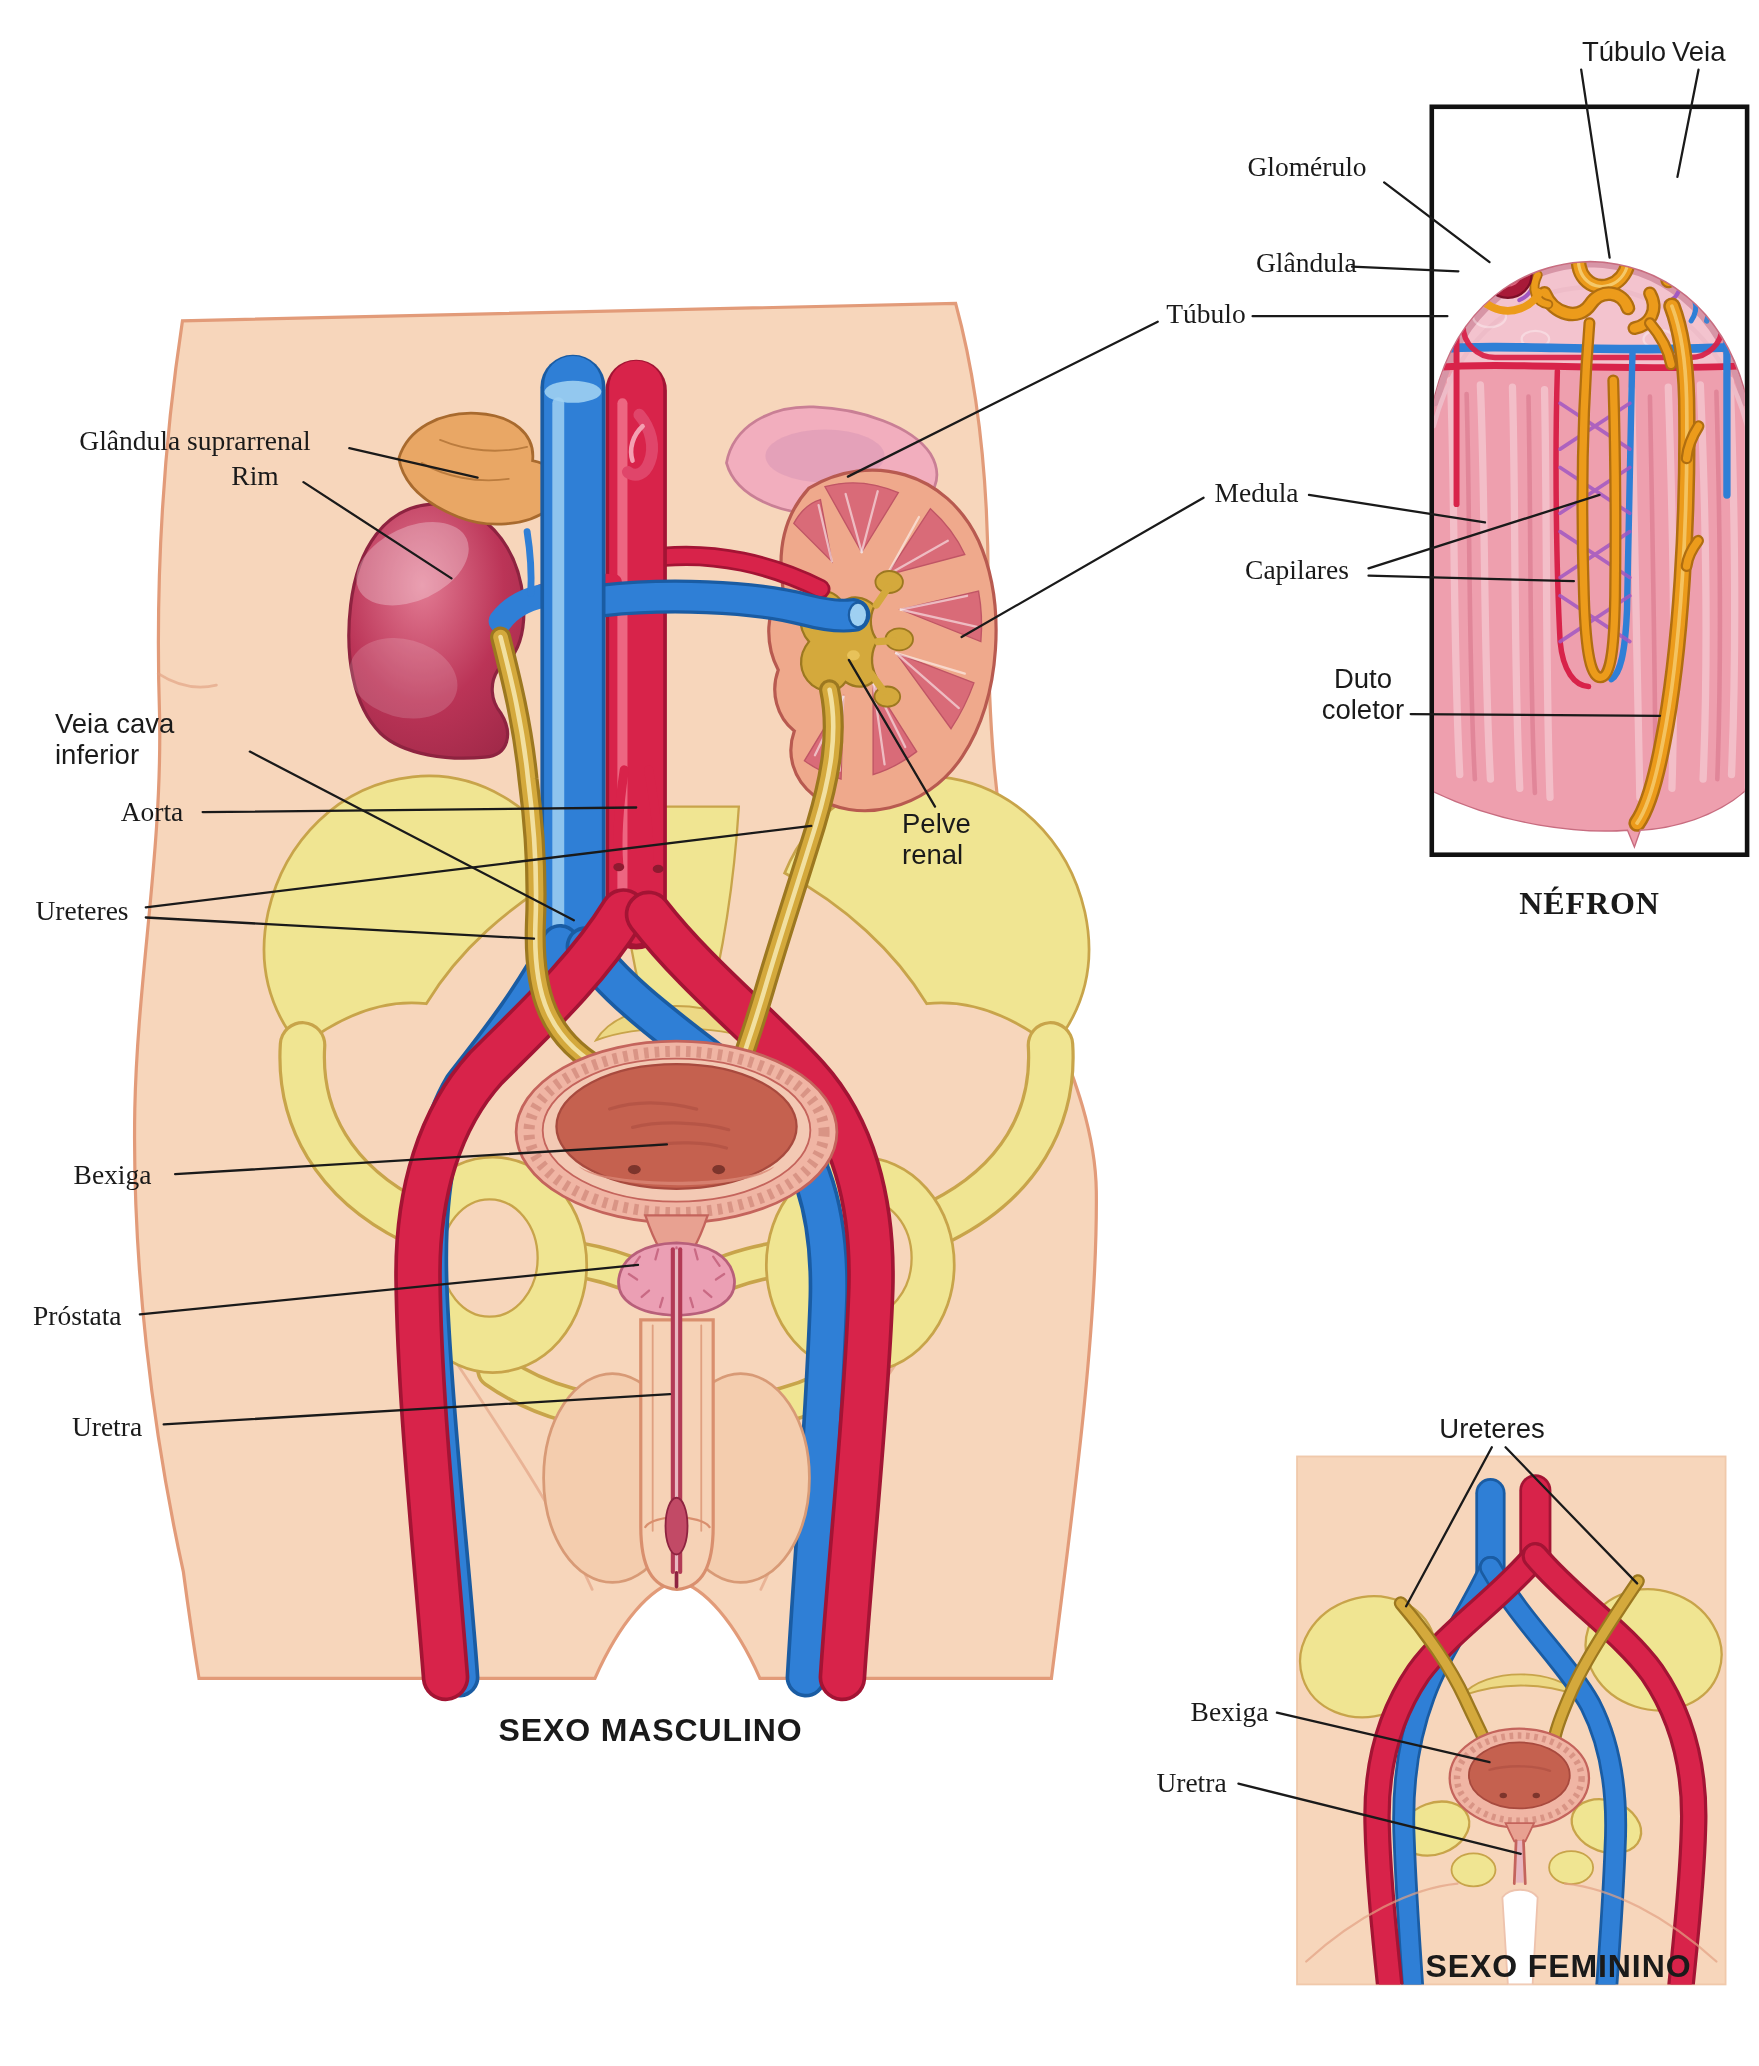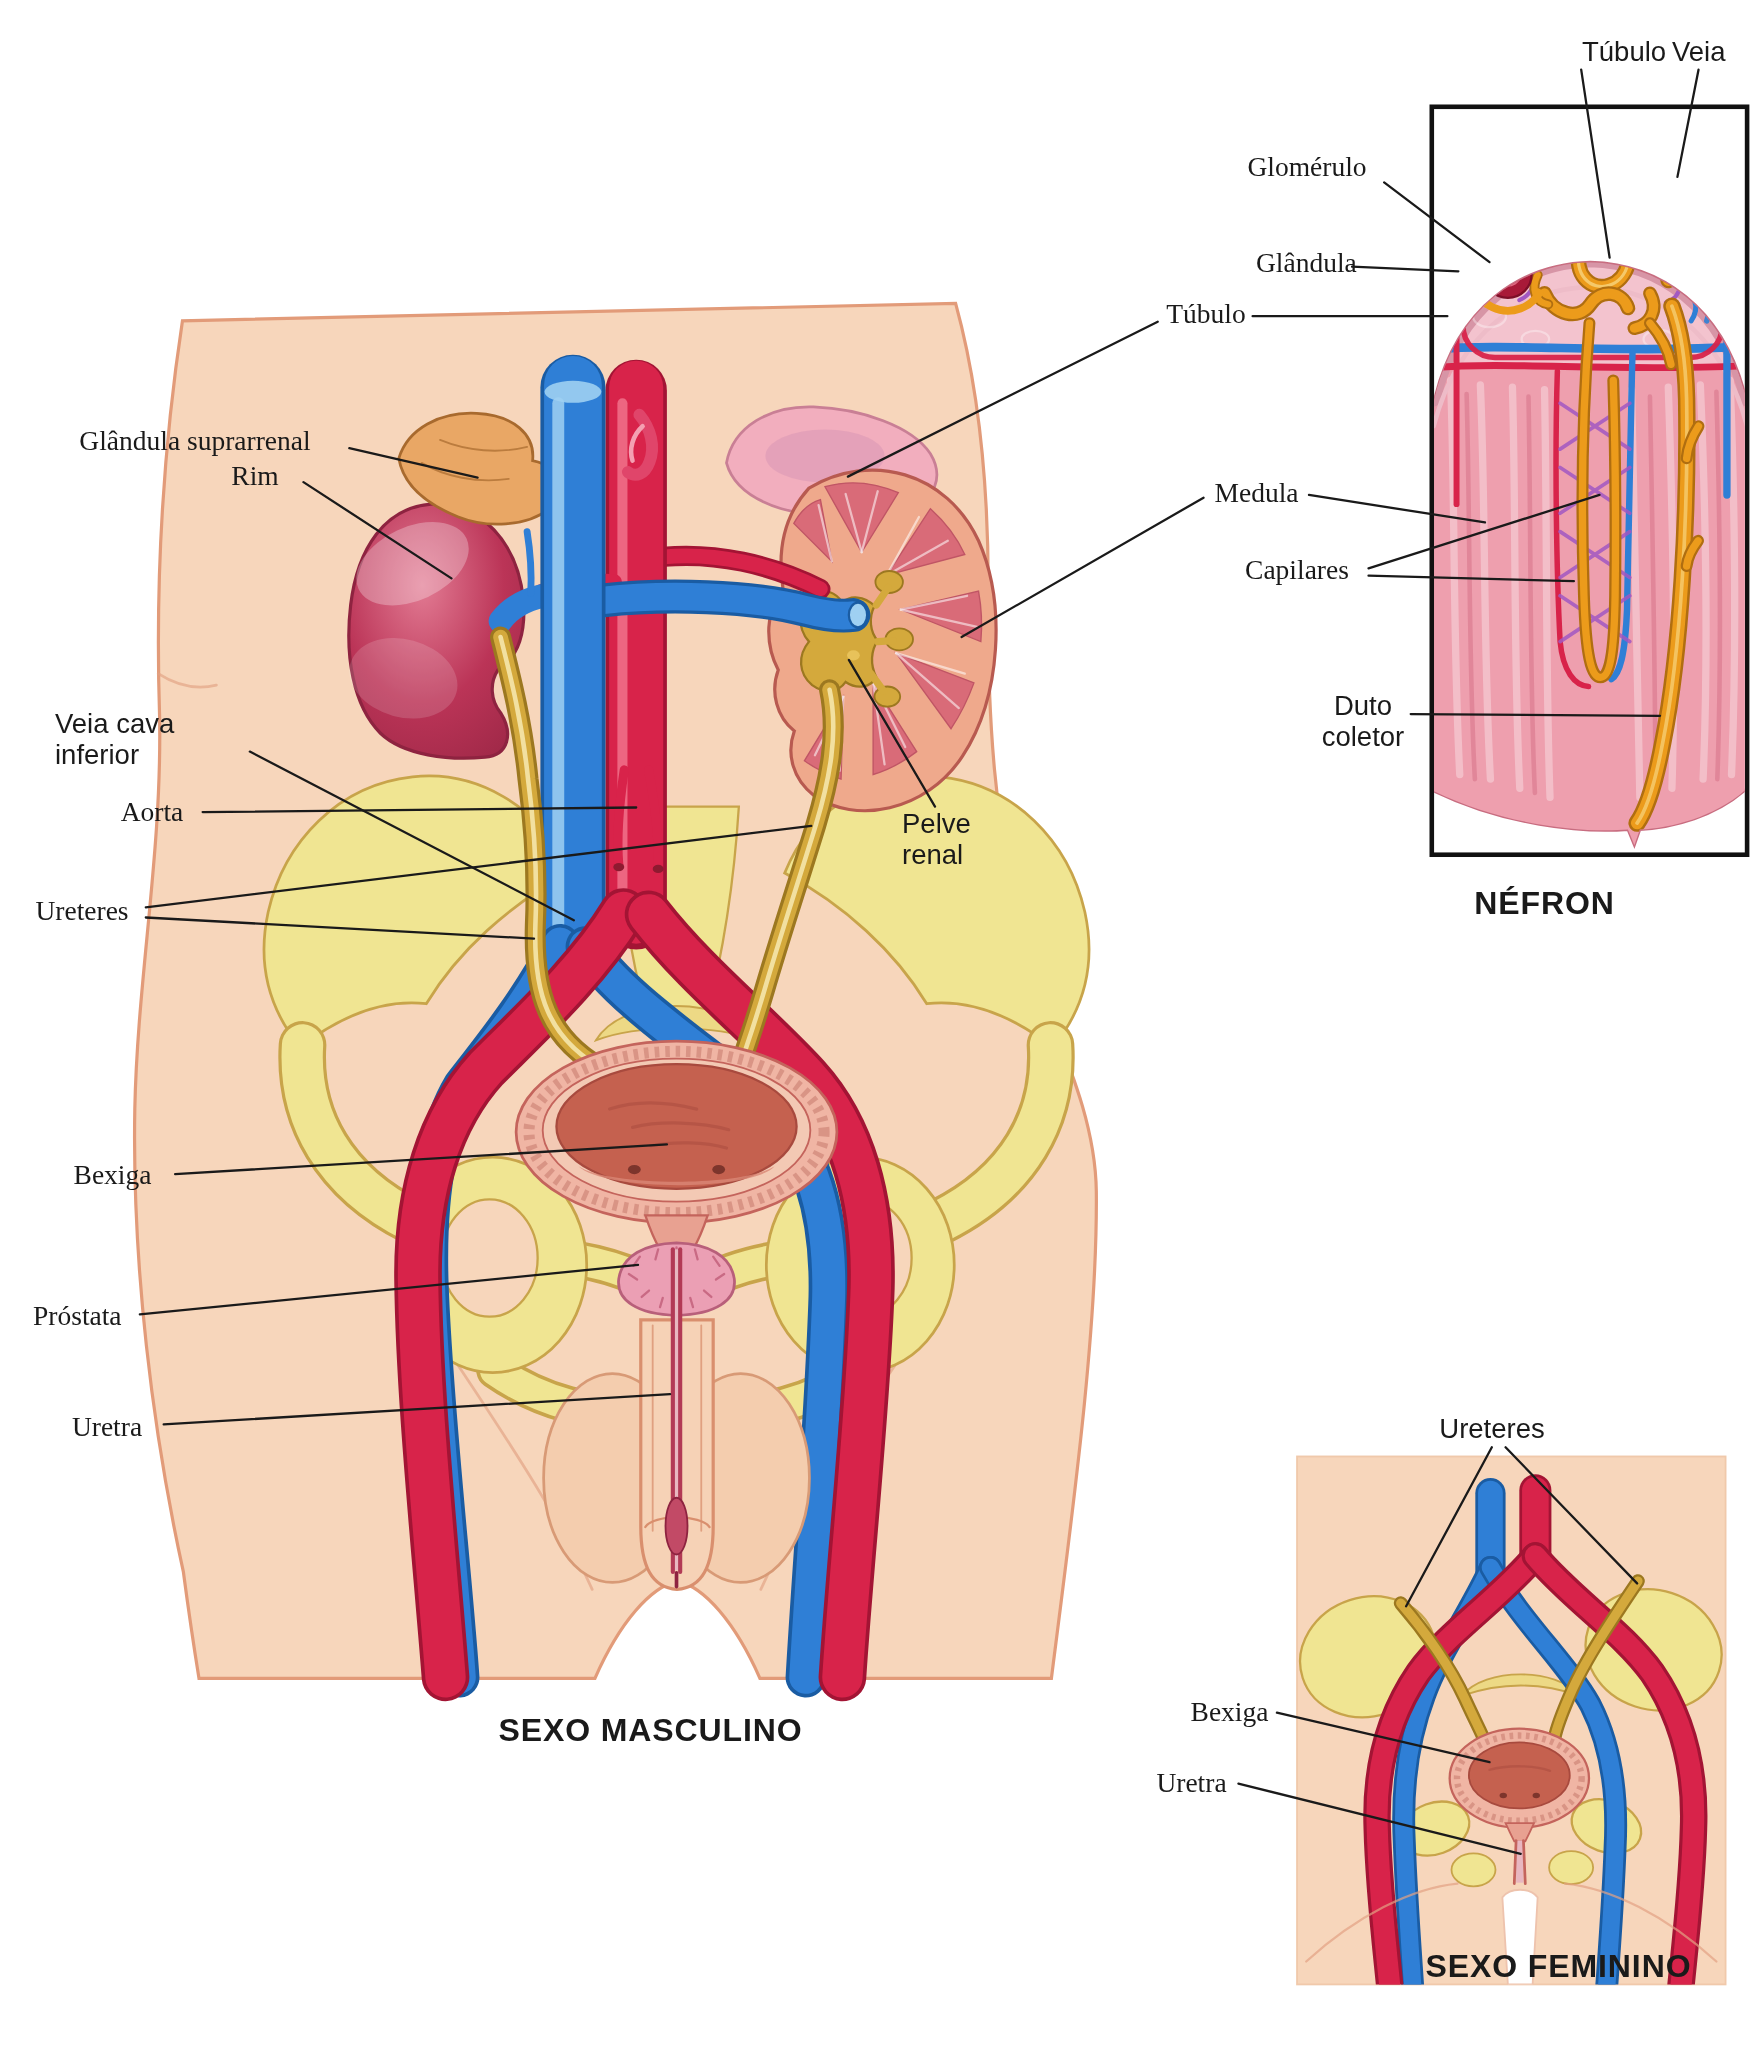--- a/index.html
+++ b/index.html
@@ -509,22 +509,22 @@
 <div class="lbl" style="left:894px;top:809px;width:85px;margin-left:8px;">Pelve renal</div>
 <div class="title" style="left:467px;top:1692px;width:367px;margin-top:20px;">SEXO MASCULINO</div>
 
 <div class="lbl" style="left:1534px;top:37px;width:96px;margin-left:48px;">Túbulo</div>
 <div class="lbl" style="left:1672px;top:37px;width:73px;">Veia</div>
 <div class="lbl r" style="left:1231px;top:152px;width:152px;">Glomérulo</div>
 <div class="lbl r" style="left:1256px;top:248px;width:95px;">Glândula</div>
 <div class="lbl r" style="left:1160px;top:299px;width:92px;">Túbulo</div>
 <div class="lbl r" style="left:1206px;top:478px;width:101px;">Medula</div>
 <div class="lbl r" style="left:1228px;top:555px;width:138px;">Capilares</div>
-<div class="lbl c" style="left:1316px;top:691px;width:94px;">Duto coletor</div>
-<div class="title" style="left:1407px;top:885px;width:275px;">NÉFRON</div>
+<div class="lbl c" style="left:1316px;top:664px;width:94px;">Duto coletor</div>
+<div class="title" style="left:1452px;top:885px;width:275px;font-family:Liberation Serif, serif;">NÉFRON</div>
 
 <div class="lbl c" style="left:1429px;top:1414px;width:126px;">Ureteres</div>
 <div class="lbl r" style="left:1185px;top:1697px;width:89px;">Bexiga</div>
 <div class="lbl r" style="left:1147px;top:1768px;width:89px;">Uretra</div>
 <div class="title" style="left:1375px;top:1948px;width:367px;">SEXO FEMININO</div>
 
 </div>
 
 
 </body></html>

